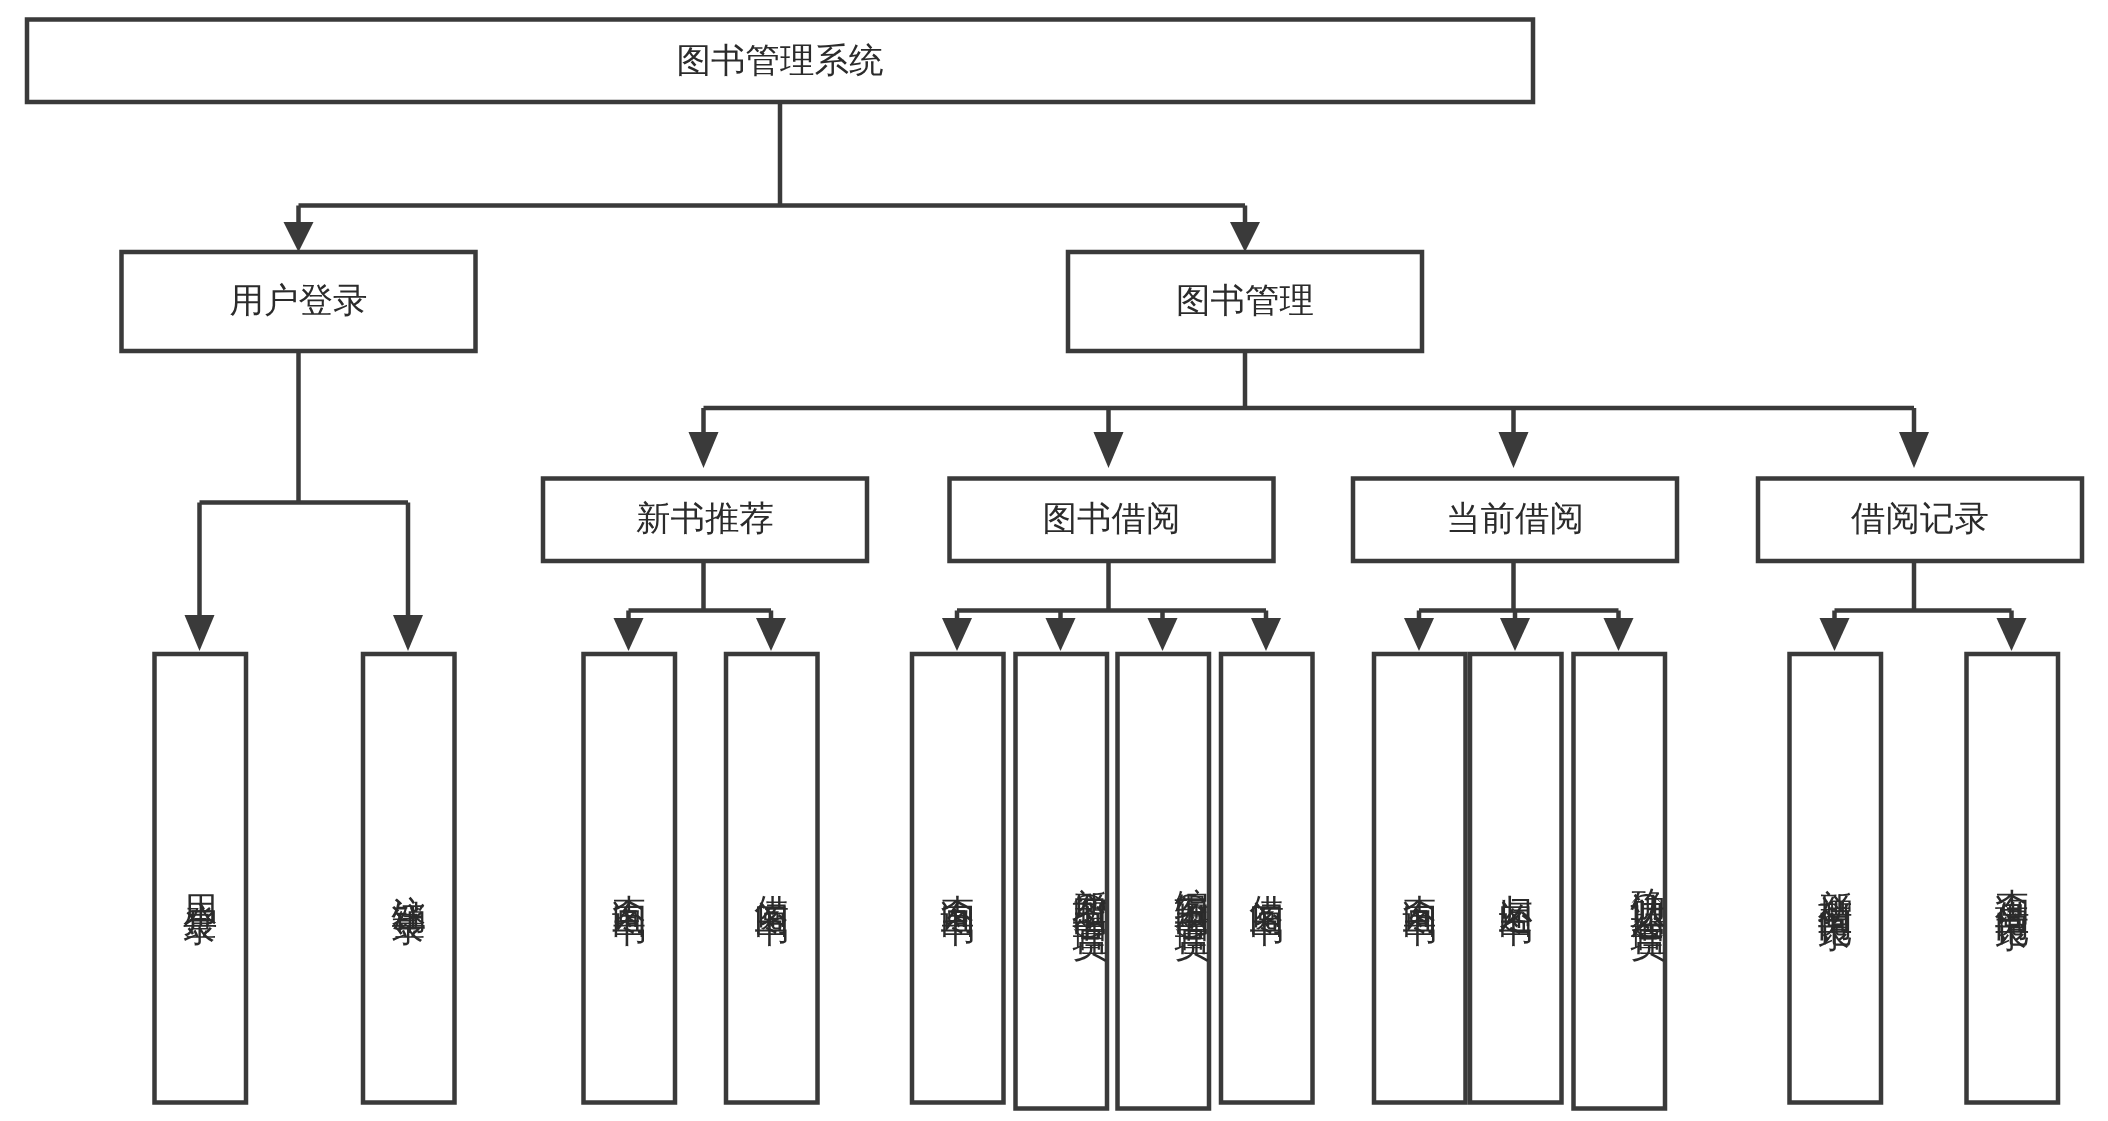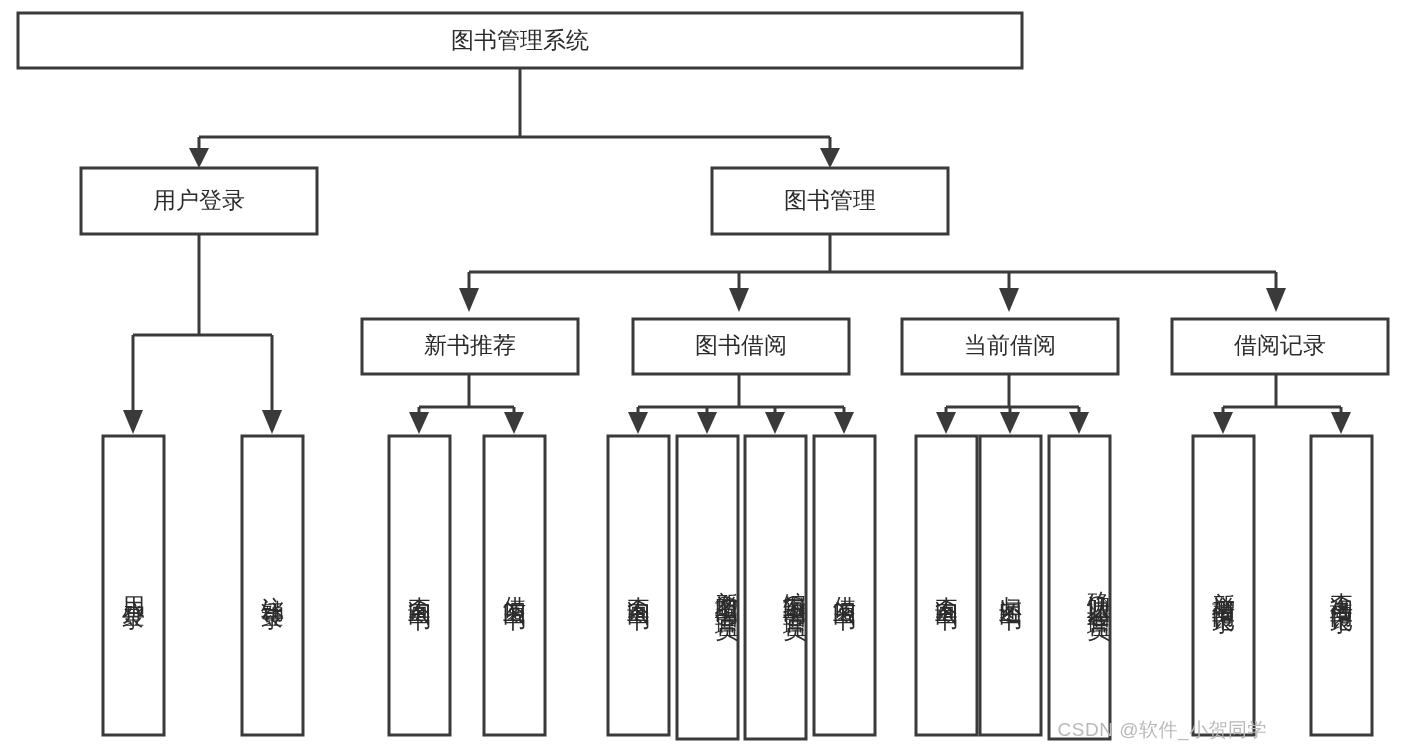--- a/index.html
+++ b/index.html
@@ -215,14 +215,13 @@
   <div class="leaf-label" style="left:745px; top:442px; width:61px; height:297px;">编辑图书（管理员）</div>
   <div class="leaf-label centered" style="left:814px; top:436px; width:61px; height:299px;">借阅图书</div>
 
   <div class="leaf-label centered" style="left:916px; top:436px; width:61px; height:299px;">查询图书</div>
   <div class="leaf-label centered" style="left:980px; top:436px; width:61px; height:299px;">归还图书</div>
   <div class="leaf-label" style="left:1049px; top:442px; width:61px; height:297px;">确认归还（管理员）</div>
 
   <div class="leaf-label centered" style="left:1193px; top:436px; width:61px; height:299px;">新增借阅记录</div>
   <div class="leaf-label centered" style="left:1311px; top:436px; width:61px; height:299px;">查询借阅记录</div>
 
-  <div class="watermark">CSDN @软件_小贺同学</div>
 </div>
 
 </body></html>

